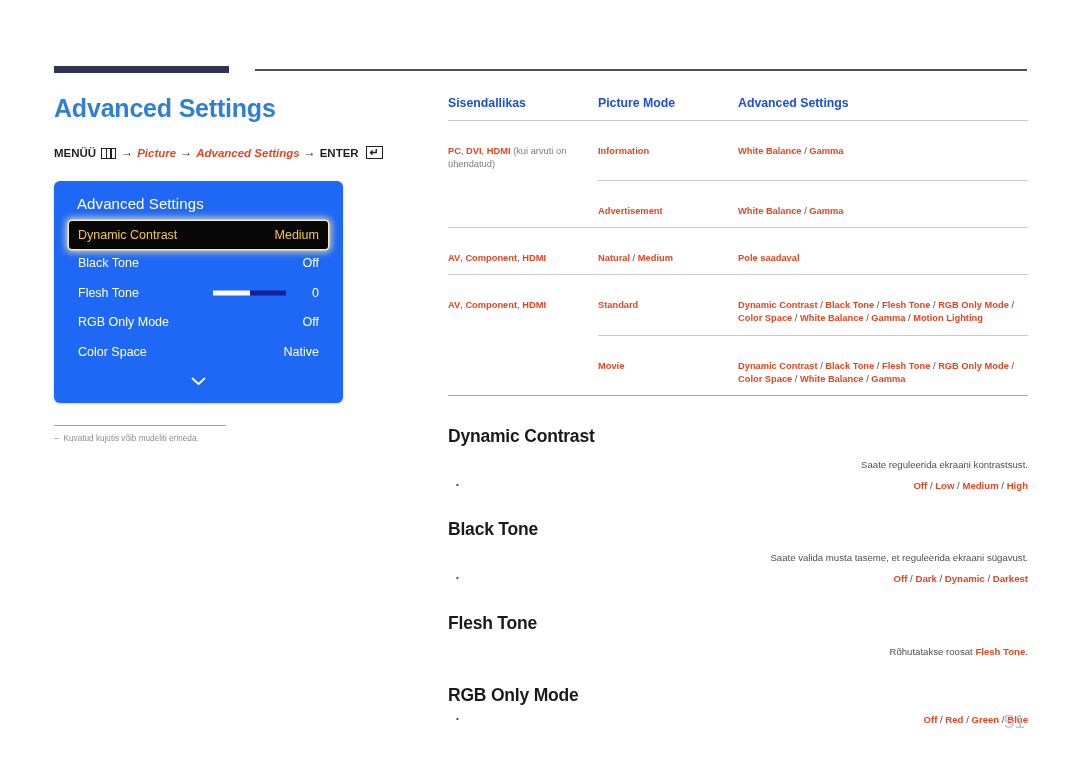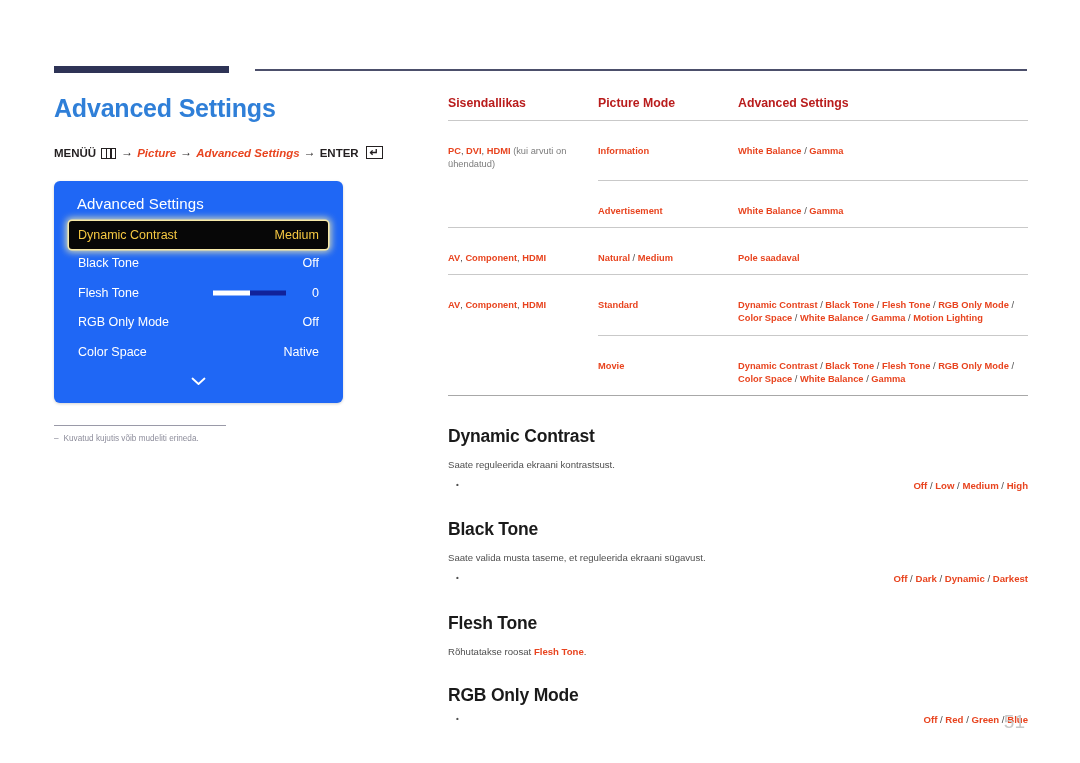--- a/index.html
+++ b/index.html
@@ -190,21 +190,21 @@
     font-size: 9.3px;
     table-layout: fixed;
   }
   table.spec col.c1 { width: 150px; }
   table.spec col.c2 { width: 140px; }
   table.spec col.c3 { width: auto; }
   table.spec th {
     text-align: left;
     font-size: 12.3px;
     font-weight: bold;
-    color: #b91c1c;
+    color: #1d4ed8;
     padding: 0 0 10px 0;
     vertical-align: bottom;
   }
   table.spec thead tr { border-bottom: 1.4px solid #5a5a5a; }
   table.spec td {
     vertical-align: top;
     padding: 24px 10px 9px 0;
     line-height: 1.42;
     color: #e8441f;
     font-weight: bold;
@@ -220,22 +220,23 @@
     font-size: 17.5px;
     font-weight: bold;
     color: #1a1a1a;
     margin: 26px 0 0 0;
     letter-spacing: -0.2px;
   }
   h2.sec.first { margin-top: 30px; }
   p.desc {
     font-size: 9.6px;
     color: #4f4f4f;
-    margin: 11px 0 0 0;
+    margin: 11px 0 0 15px;
     line-height: 1.45;
+    text-align: right;
   }
   p.desc b { color: #e8441f; }
   ul.opts {
     list-style: none;
     margin: 7px 0 0 0;
     padding: 0;
   }
   ul.opts li {
     font-size: 9.6px;
     font-weight: bold;

